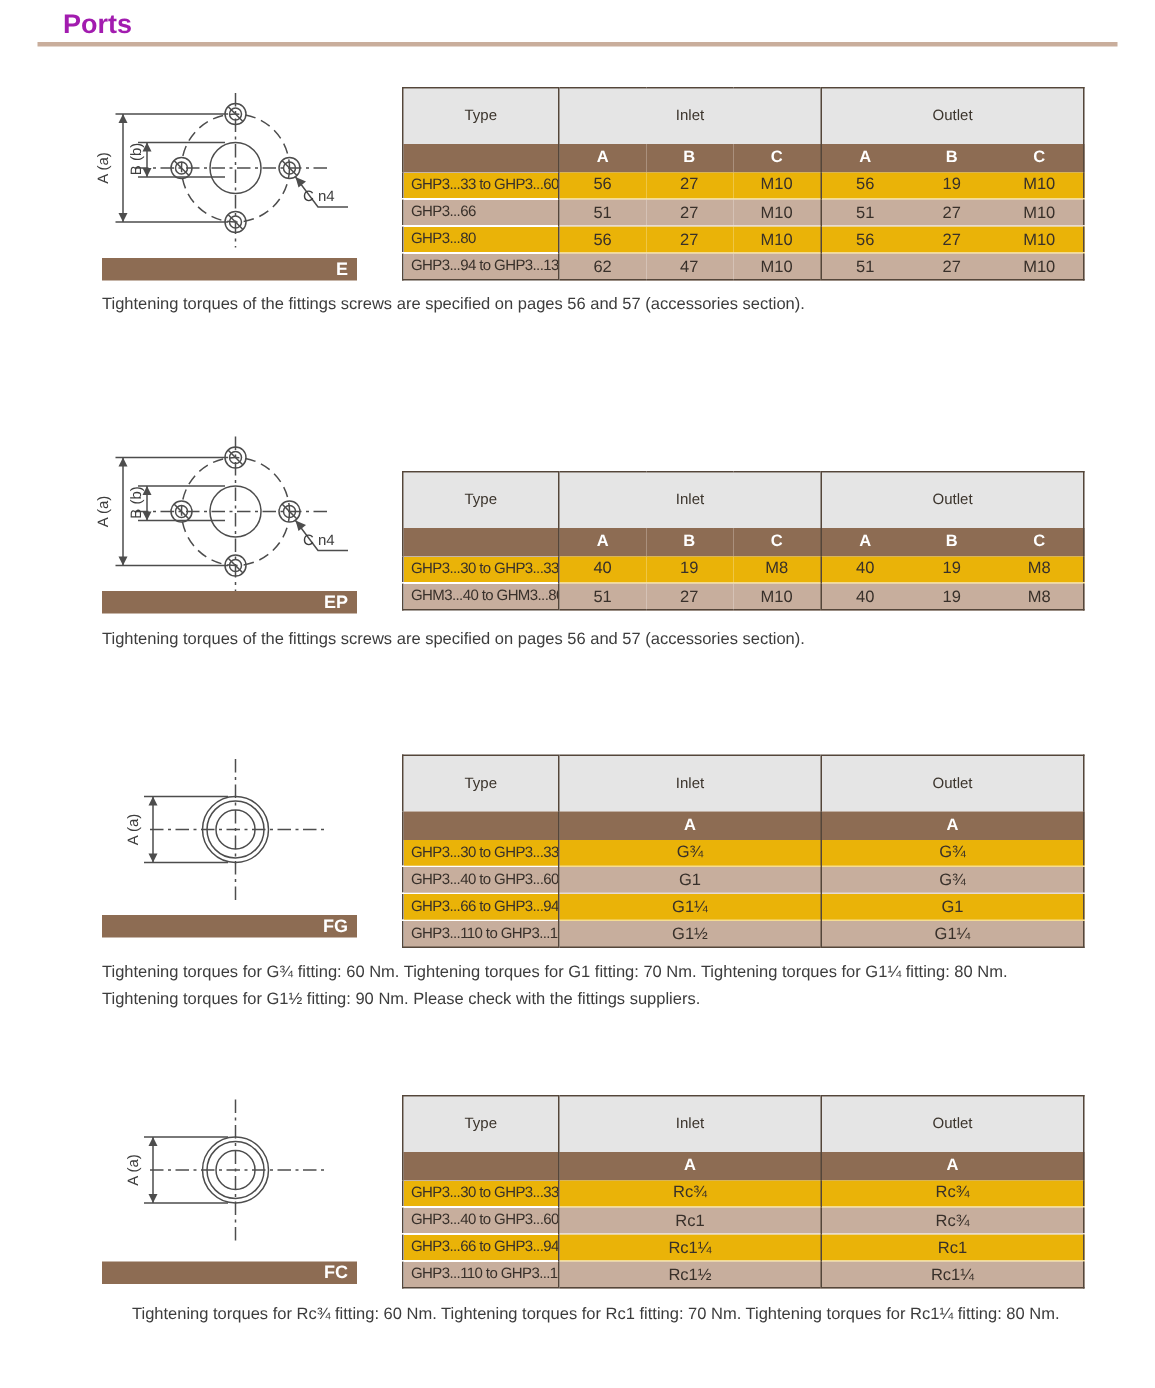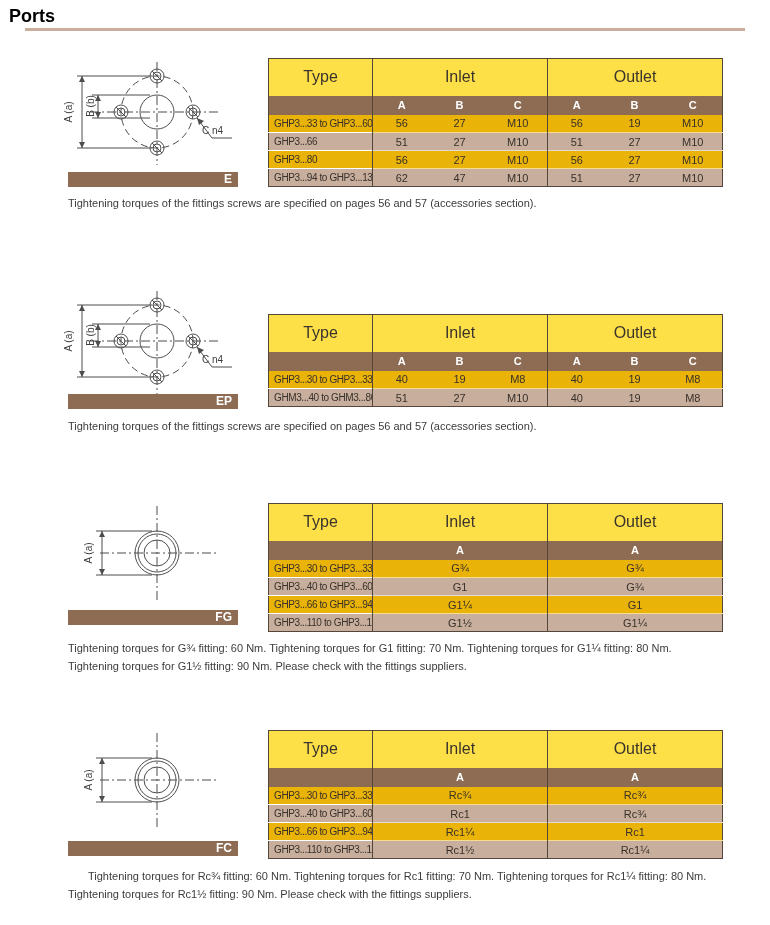--- a/index.html
+++ b/index.html
@@ -2,22 +2,22 @@
 <html><head>
 <meta charset="utf-8">
 <style>
   * { margin: 0; padding: 0; box-sizing: border-box; }
   body { background: #ffffff; font-family: "Liberation Sans", sans-serif; }
   #page {
     position: relative; width: 770px; height: 925px; background: #ffffff;
     overflow: hidden; color: #3b3b3b;
   }
   .page-title {
-    position: absolute; left: 9px; top: 6px;
-    font-size: 18px; font-weight: bold; color: #000000; letter-spacing: 0px;
+    position: absolute; left: 42px; top: 6px;
+    font-size: 18px; font-weight: bold; color: #a21caf; letter-spacing: 0px;
   }
   .title-rule {
     position: absolute; left: 25px; top: 28px; width: 720px; height: 3px;
     background: #c9ae9c;
   }
   .diagram { position: absolute; }
   .bar {
     position: absolute; left: 68px; width: 170px; height: 15px;
     background: #8d6c53; color: #ffffff; font-weight: bold; font-size: 12px;
     line-height: 15px; text-align: right; padding-right: 6px;
@@ -27,21 +27,21 @@
     white-space: nowrap;
   }
   table.ptable {
     position: absolute; left: 268px; width: 454px;
     border-collapse: collapse; table-layout: fixed;
     font-size: 11px; color: #38302a;
     border: 1px solid #54463a;
   }
   .ptable th, .ptable td { padding: 0; text-align: center; font-weight: normal; }
   .ptable tr.hdr th {
-    background: #fde047; height: 37px; font-size: 16px; color: #3b342c;
+    background: #e5e5e5; height: 37px; font-size: 10px; color: #3b342c;
   }
   .ptable .gb { border-left: 1px solid #54463a; }
   .ptable tr.sub td {
     background: #8d6c53; color: #ffffff; font-weight: bold; height: 19px;
   }
   .ptable tbody td { height: 18px; }
   .ptable tbody tr.r0 td { background: #eab308; }
   .ptable tbody tr.r1 td { background: #c7ae9d; }
   .ptable tbody tr + tr td { border-top: 1px solid rgba(255,255,255,0.55); }
   .ptable td.type {
@@ -373,15 +373,14 @@
       <tr class="r1">
         <td class="type">GHP3...110 to GHP3...135</td>
         <td class="gb">Rc1½</td>
         <td class="gb">Rc1¼</td>
       </tr>
     </tbody>
   </table>
 
   <div class="bar" style="top:841px;">FC</div>
   <div class="note" style="top:870px;margin-left:20px;">Tightening torques for Rc¾ fitting: 60 Nm. Tightening torques for Rc1 fitting: 70 Nm. Tightening torques for Rc1¼ fitting: 80 Nm.</div>
-  <div class="note" style="top:888px;">Tightening torques for Rc1½ fitting: 90 Nm. Please check with the fittings suppliers.</div>
 
 </div>
 
 </body></html>

